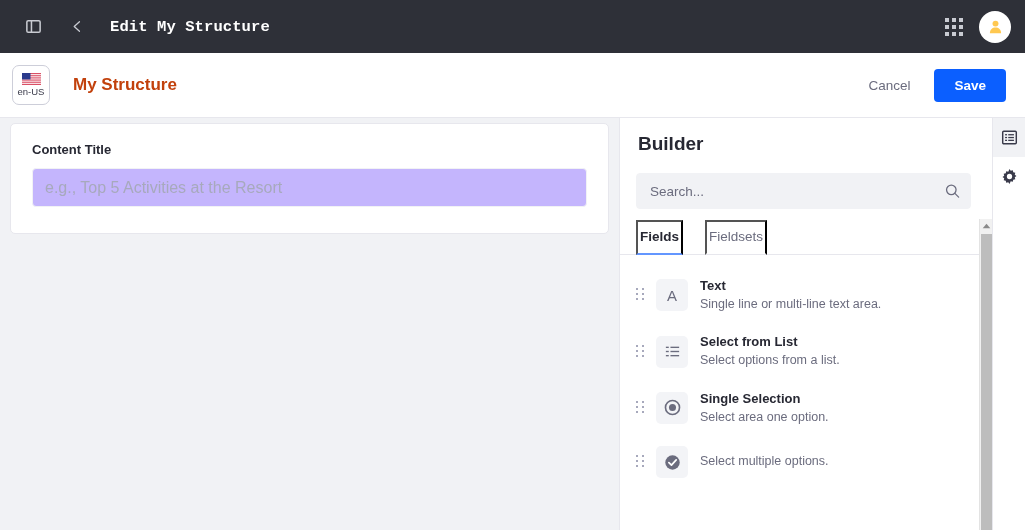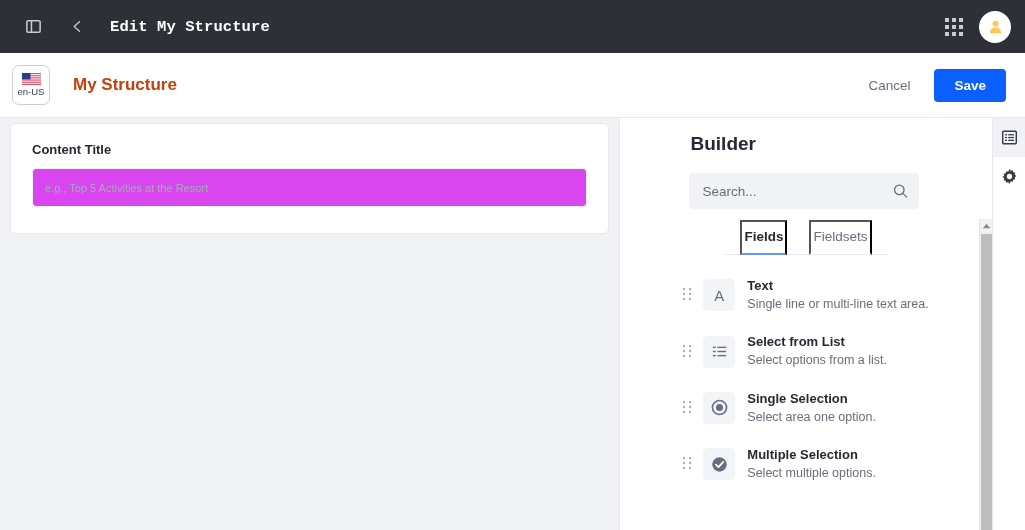--- a/index.html
+++ b/index.html
@@ -128,38 +128,37 @@
   }
   .field-label {
     font-size: 13px;
     font-weight: bold;
     color: #272833;
     margin-bottom: 11px;
   }
   .text-input {
     width: 100%;
     height: 39px;
-    background: #d946ef;
+    background: #c4b5fd;
     border: 1px solid #f1f2f5;
     border-radius: 4px;
     padding: 0 12px;
-    font-size: 11px;
+    font-size: 16px;
     font-family: inherit;
     color: #272833;
   }
   .text-input::placeholder { color: #a7a9bc; }
 
   
   .builder {
     width: 372px;
     background: #ffffff;
     position: relative;
     display: flex;
     flex-direction: column;
-    align-items: center;
   }
   .builder-head { padding: 15px 21px 0 16px; }
   .builder-title {
     font-size: 19px;
     font-weight: bold;
     color: #272833;
     margin-bottom: 18px;
     padding-left: 2px;
   }
   .search-wrap { position: relative; margin-bottom: 11px; }
@@ -465,21 +464,20 @@
             <i></i>
             <i></i>
         </div>
         <div class="field-icon">
           <svg width="19" height="19" viewBox="0 0 20 20">
             <circle cx="10" cy="10" r="7.6" fill="#6b6c7e"></circle>
             <polyline points="6.2,10.2 8.9,12.8 13.9,7.3" fill="none" stroke="#ffffff" stroke-width="1.8" stroke-linecap="round" stroke-linejoin="round"></polyline>
           </svg>
         </div>
         <div class="field-texts">
-          <div class="field-name">Multiple Selection</div>
           <div class="field-desc">Select multiple options.</div>
         </div>
       </div>
 
     </div>
 
     <div class="scrollbar">
       <div class="sb-arrow">
         <svg width="9" height="6" viewBox="0 0 10 7">
           <polygon points="5,0.8 9.4,6.2 0.6,6.2" fill="#8a8a8a"></polygon>

